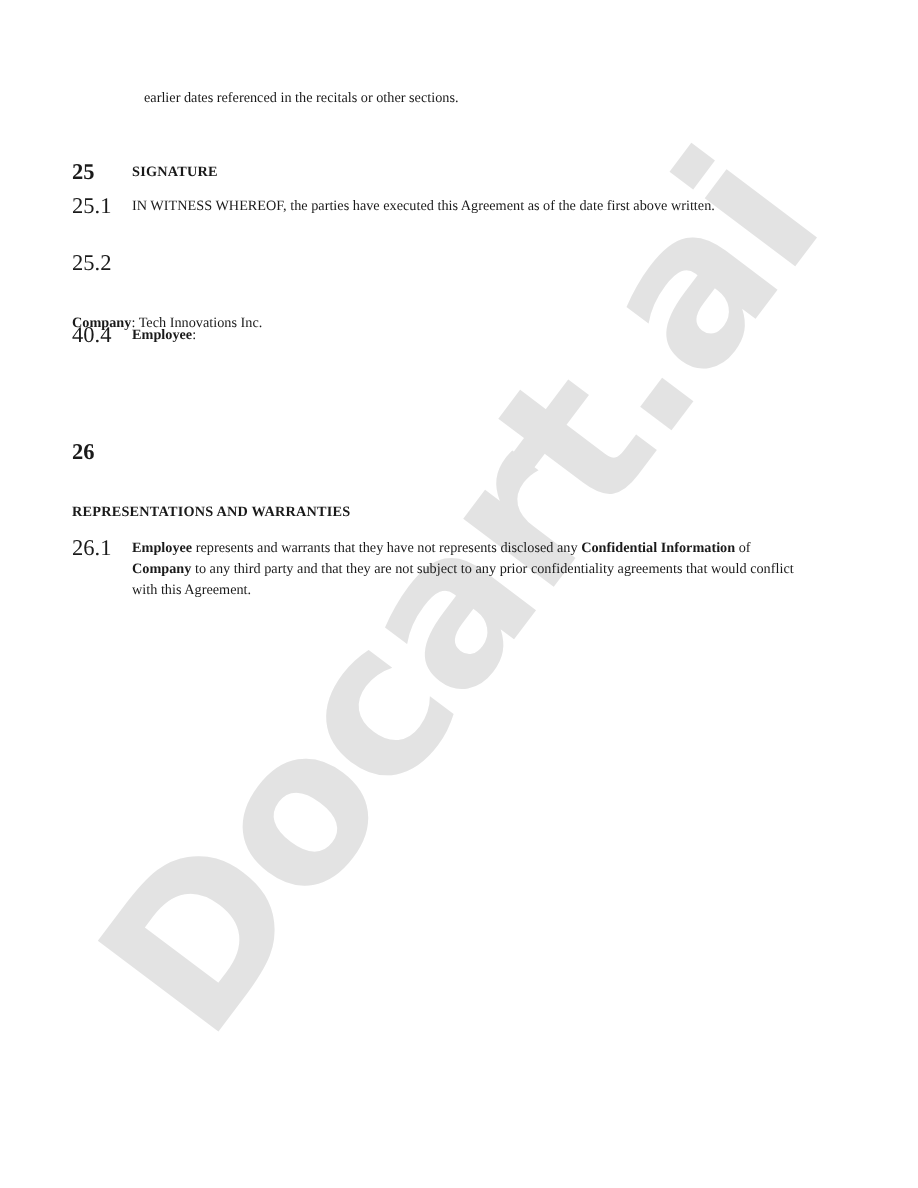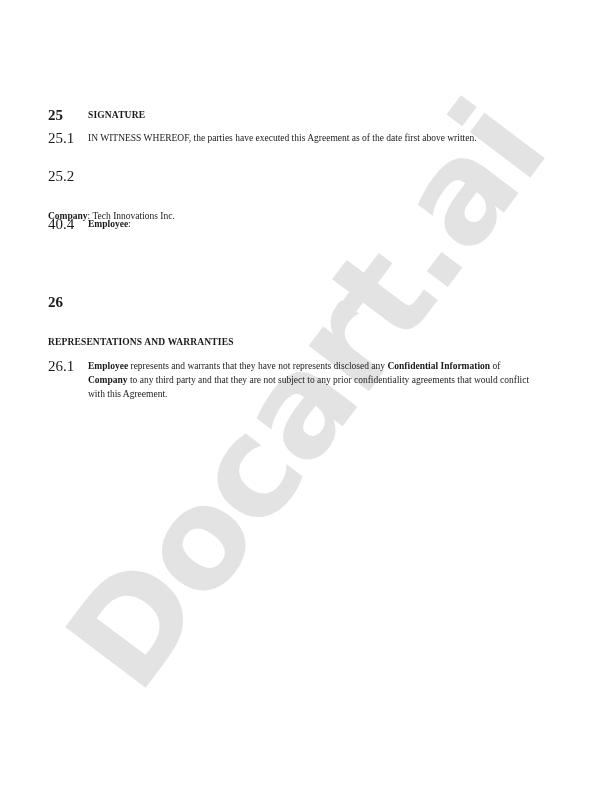--- a/index.html
+++ b/index.html
@@ -96,20 +96,21 @@
 <body>
 
 <div class="page">
 
   <div class="watermark-layer">
     <div class="watermark-text">Docart.ai</div>
   </div>
 
   <div class="content">
 
+    <div class="lead" style="left:96px; top:59px; width:442px;">earlier dates referenced in the recitals or other sections.</div>
 
     <div class="block" style="left:48px; top:108px; width:490px;">
       <div class="num heading-num">25</div>
       <div class="body heading-body">SIGNATURE</div>
     </div>
 
     <div class="block" style="left:48px; top:131px; width:490px;">
       <div class="num">25.1</div>
       <div class="body">IN WITNESS WHEREOF, the parties have executed this Agreement as of the date first above written.</div>
     </div>

